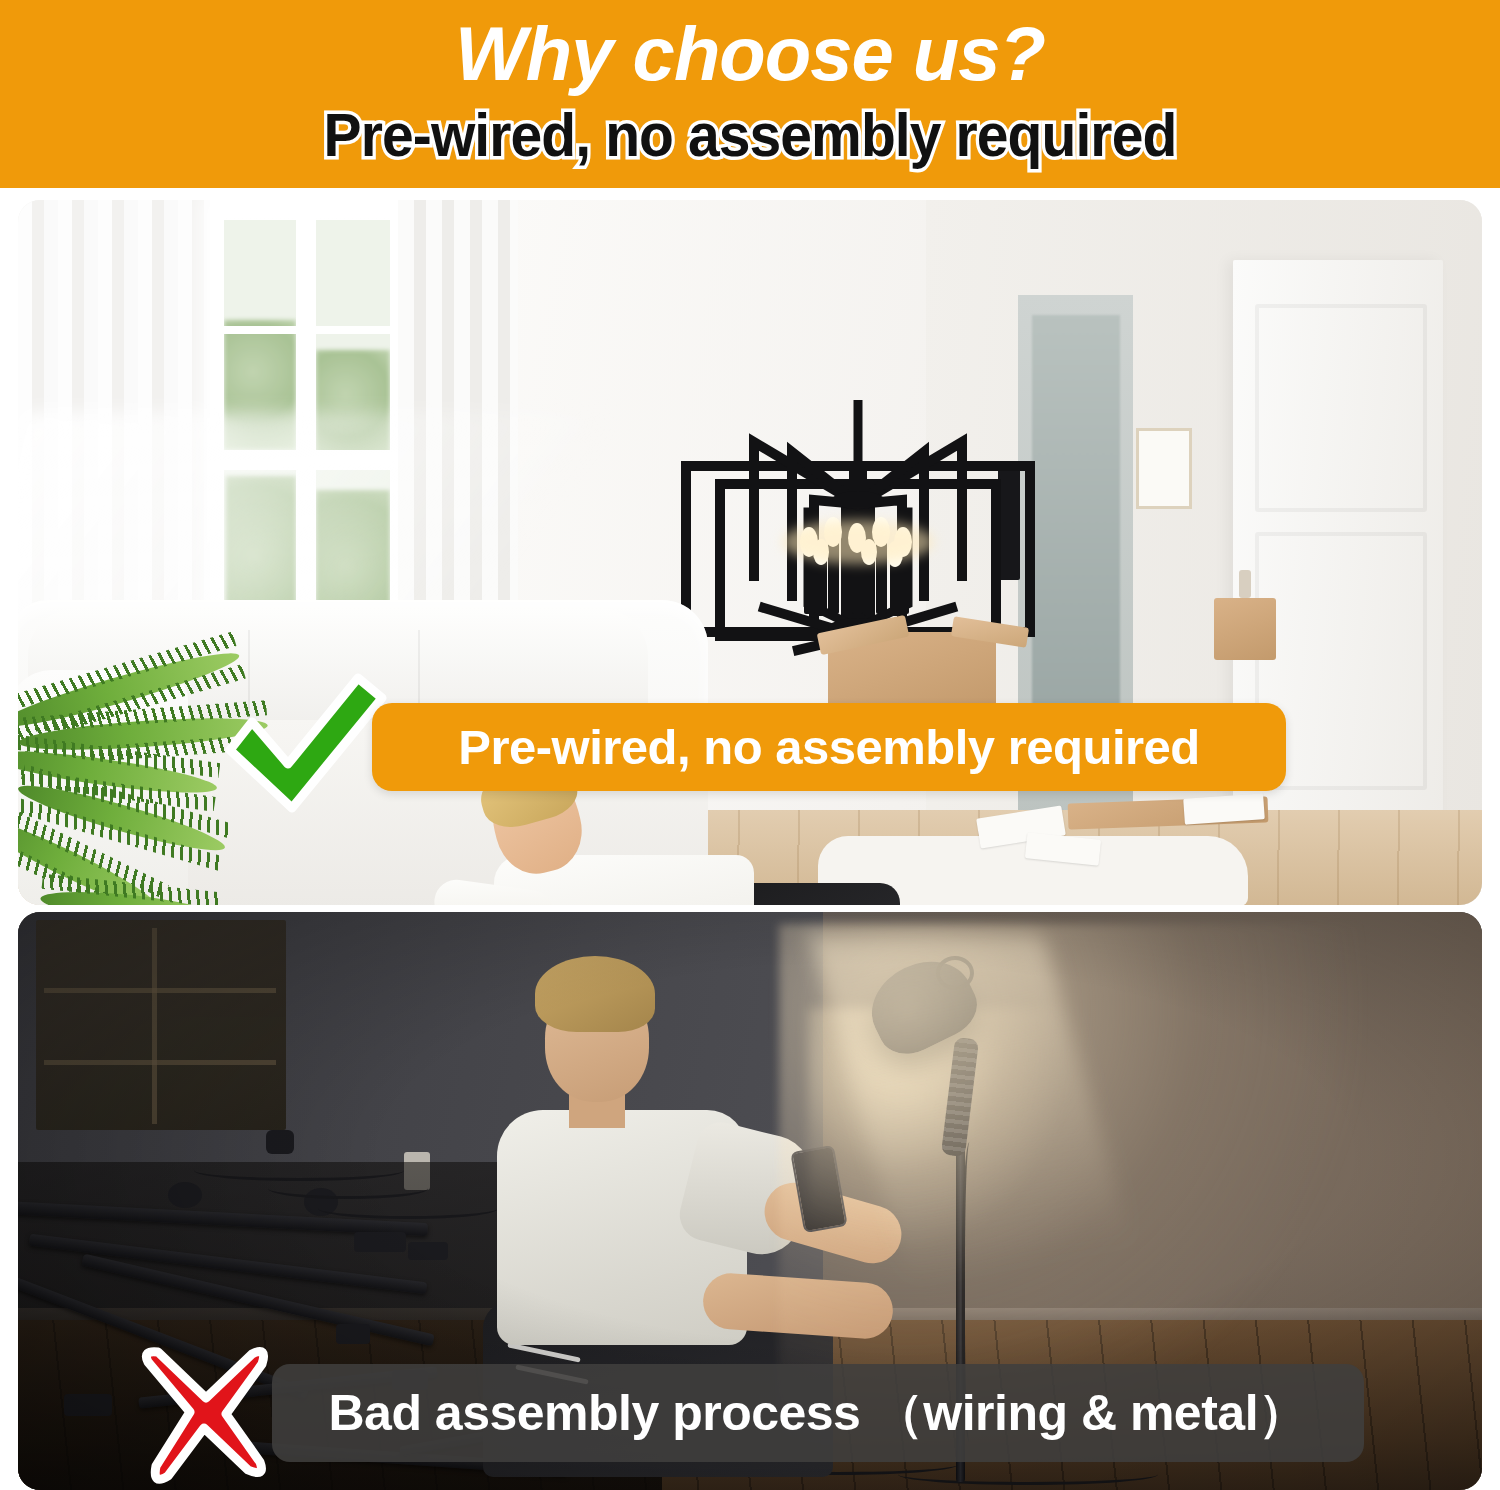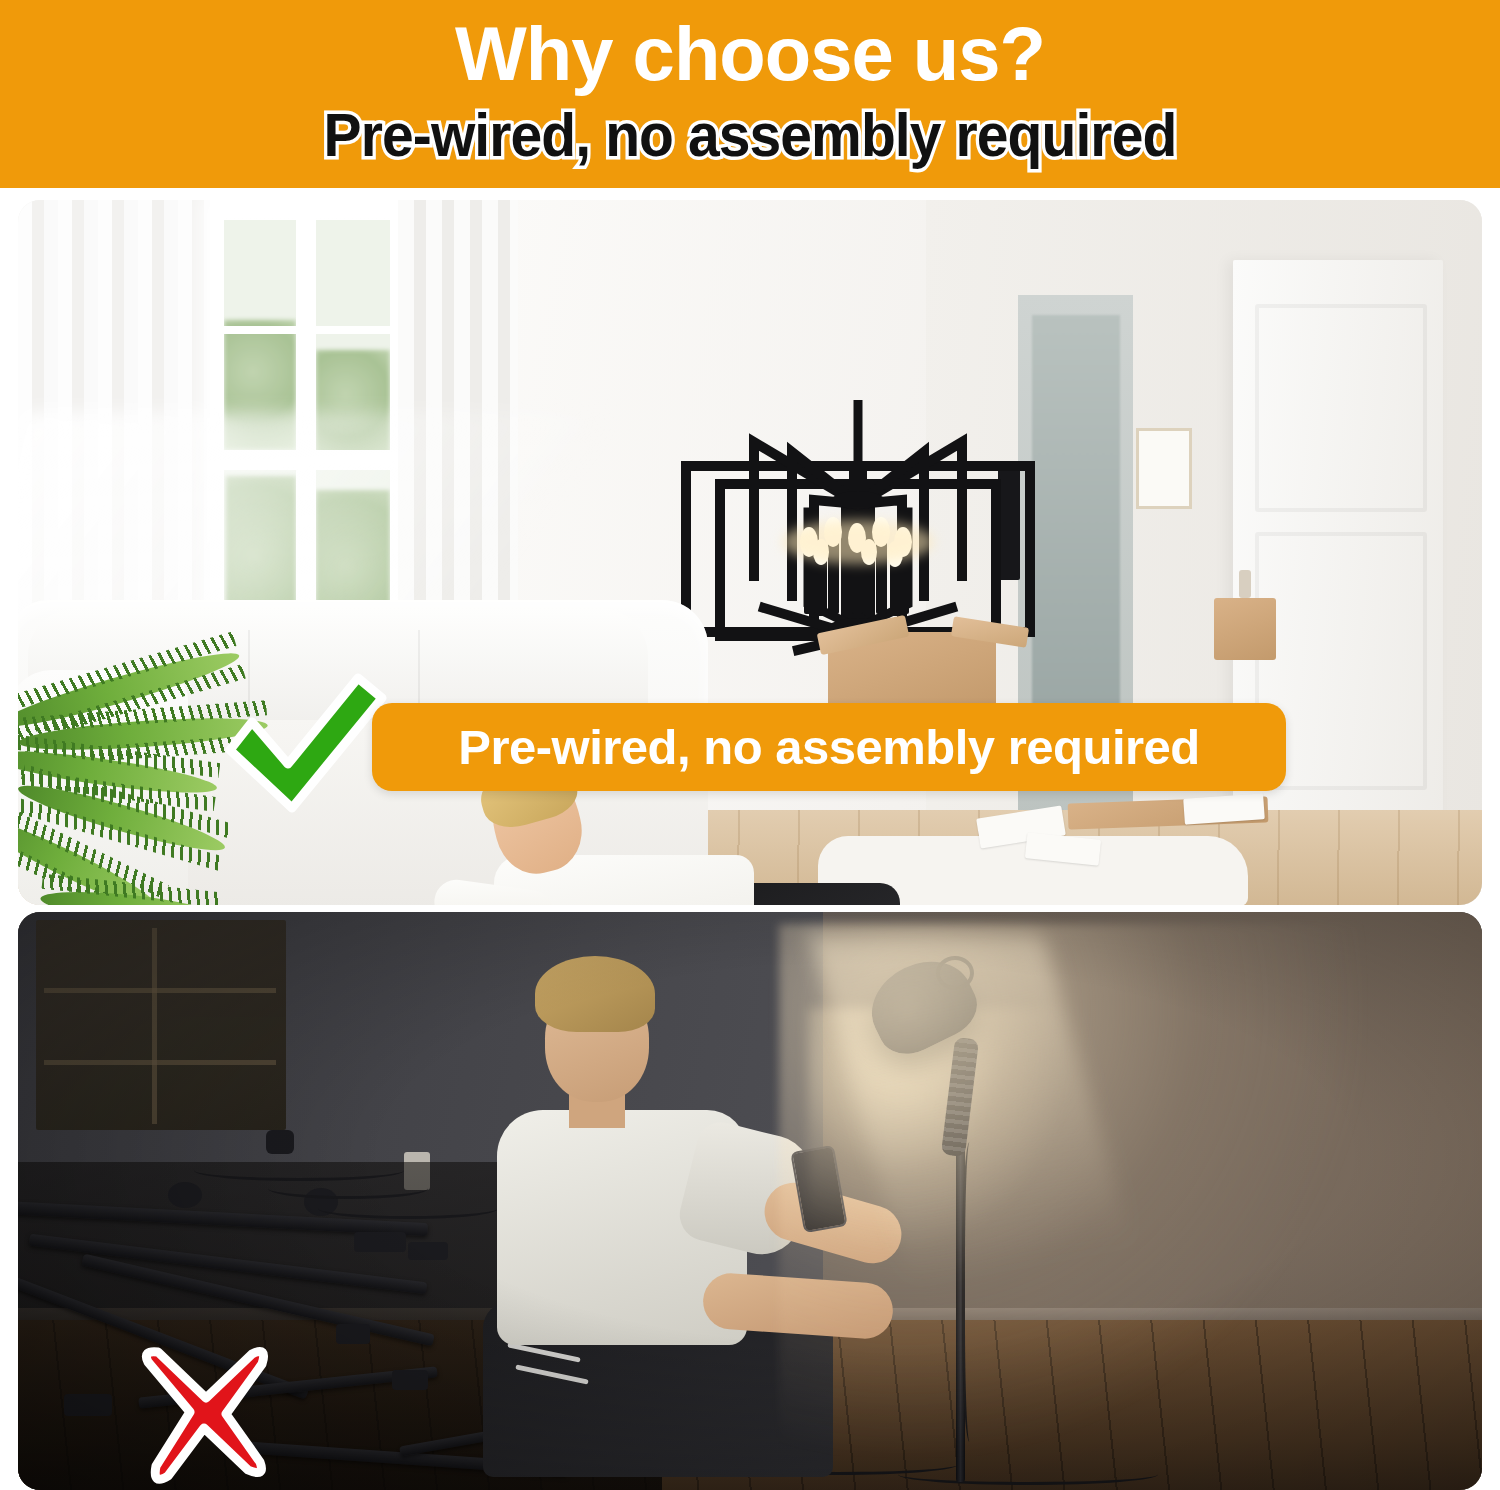--- a/index.html
+++ b/index.html
@@ -3,21 +3,21 @@
 <meta charset="utf-8">
 <style>
   html,body{margin:0;padding:0;background:#fff;}
   body{width:1500px;height:1490px;font-family:"Liberation Sans",sans-serif;overflow:hidden;}
   .page{position:relative;width:1500px;height:1490px;background:#ffffff;}
 
   
   .header{position:absolute;left:0;top:0;width:1500px;height:188px;background:#F09A0A;}
   .header-title{position:absolute;left:0;top:16px;width:1500px;text-align:center;
     font-size:76px;font-weight:bold;color:#ffffff;letter-spacing:-1px;line-height:1;
-    font-family:"Liberation Sans",sans-serif;}
+    font-family:"Liberation Sans",sans-serif;font-style:italic;}
   .header-sub{position:absolute;left:0;top:104px;width:1500px;text-align:center;
     font-size:62px;font-weight:bold;color:#111111;line-height:1;letter-spacing:-1px;
     -webkit-text-stroke:7px #ffffff;paint-order:stroke fill;
     font-family:"Liberation Sans",sans-serif;transform:scaleX(.92);}
 
   
   .photo{position:absolute;overflow:hidden;border-radius:22px;}
   .photo-top{left:18px;top:200px;width:1464px;height:705px;background:#f3f1ee;}
   .photo-bottom{left:18px;top:912px;width:1464px;height:578px;background:#2a2824;}
 
@@ -401,15 +401,18 @@
     <svg width="150" height="150" viewBox="0 0 150 150">
       <path d="M14 26 Q8 14 24 16 L72 62 L118 18 Q134 10 128 28 L92 78 L126 126 Q132 142 114 134
                L70 92 L34 140 Q18 150 22 130 L56 76 Z" fill="#E1141A" stroke="#ffffff" stroke-width="9" stroke-linejoin="round"></path>
     </svg>
   </div>
 
   <div class="banner banner-good">
     <span>Pre-wired, no assembly required</span>
   </div>
 
+  <div class="banner banner-bad">
+    <span>Bad assembly process （wiring &amp; metal）</span>
+  </div>
 
 
 </div>
 
 </body></html>

